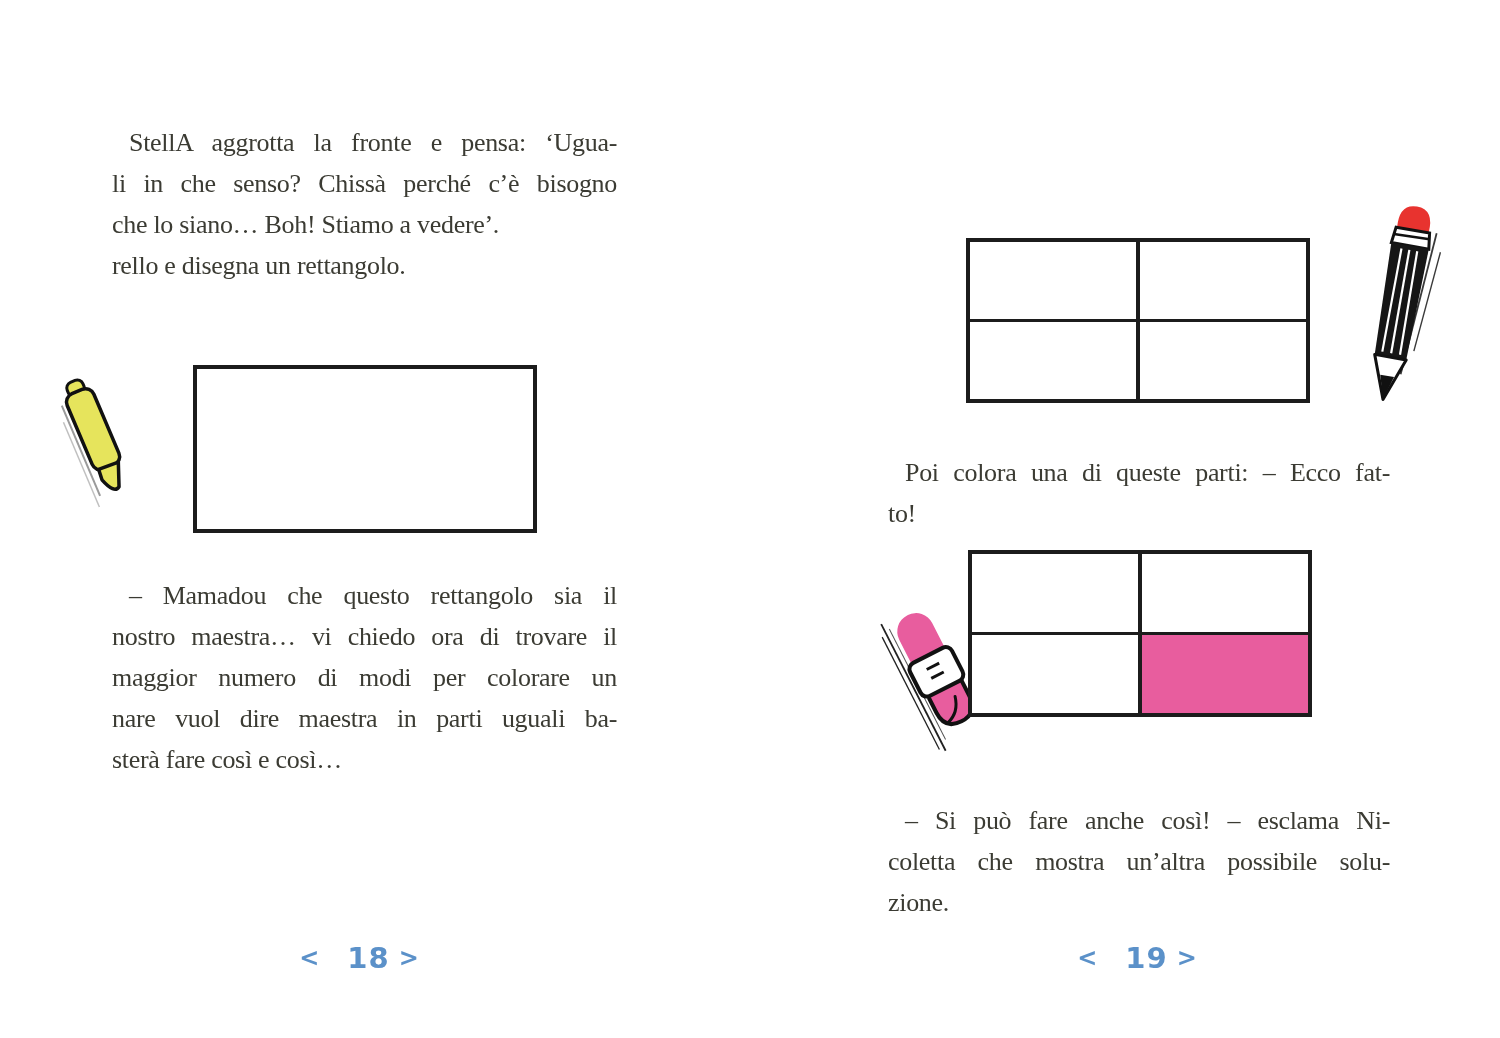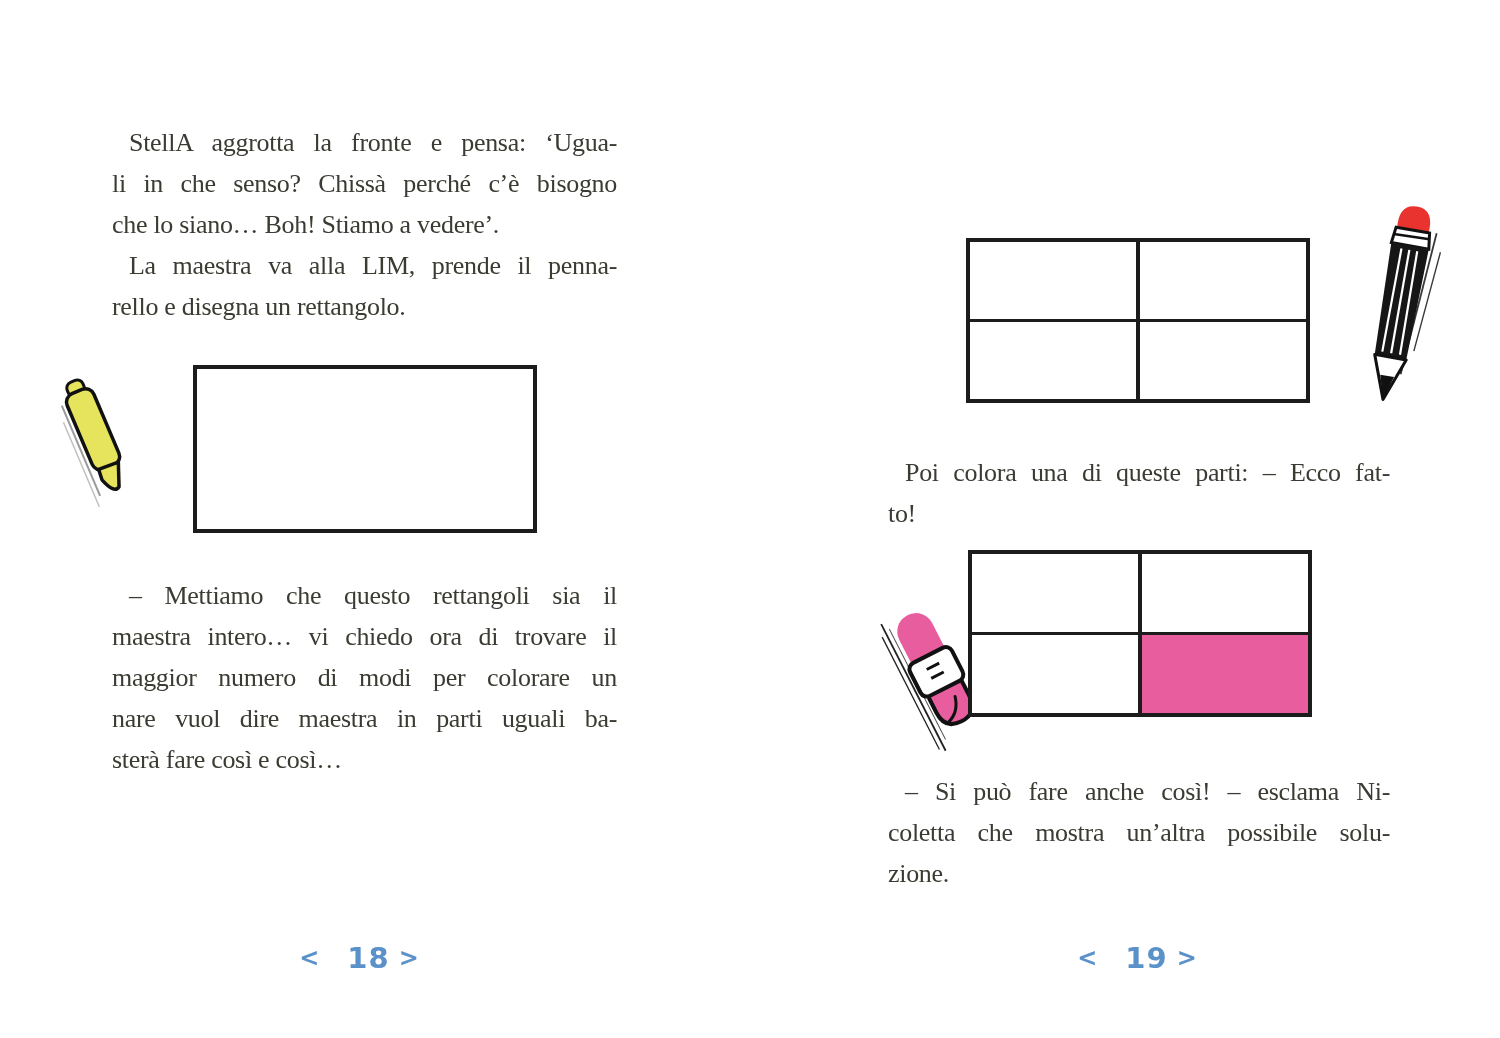--- a/index.html
+++ b/index.html
@@ -71,39 +71,38 @@
 <body>
 
 <div class="spread">
 
   <section class="page left">
 
     <div class="textblock" style="left:112px;top:122px;width:505px;">
       <div class="ln in">StellA aggrotta la fronte e pensa: ‘Ugua-</div>
       <div class="ln">li in che senso? Chissà perché c’è bisogno</div>
       <div class="ln end">che lo siano… Boh! Stiamo a vedere’.</div>
-      <div class="ln in">La maestra va alla LIM, prende il penna-</div>
       <div class="ln end">rello e disegna un rettangolo.</div>
     </div>
 
     <svg class="illu" style="left:45px;top:372px;" width="110" height="150" viewBox="0 0 110 150">
       <g transform="rotate(-23 55 75)">
         <line x1="36" y1="22" x2="36" y2="120" stroke="#9a9a9a" stroke-width="2"></line>
         <line x1="31" y1="38" x2="31" y2="130" stroke="#c0c0c0" stroke-width="1.5"></line>
         <rect x="47" y="4" width="17" height="15" rx="6" fill="var(--yellow,#e6e45c)" stroke="#111" stroke-width="3"></rect>
         <rect x="41" y="15" width="29" height="82" rx="9" fill="var(--yellow,#e6e45c)" stroke="#111" stroke-width="3.5"></rect>
         <path d="M45 95 L44 106 Q50 124 57 119 L66 96 Z" fill="var(--yellow,#e6e45c)" stroke="#111" stroke-width="3.5" stroke-linejoin="round"></path>
       </g>
     </svg>
 
     <div class="rect-plain" style="left:193px;top:365px;width:344px;height:168px;"></div>
 
     <div class="textblock" style="left:112px;top:575px;width:505px;">
-      <div class="ln in">– Mettiamo che questo rettangoli sia il</div>
-      <div class="ln">maestra intero… vi chiedo ora di trovare il</div>
+      <div class="ln in">– Mamadou che questo rettangolo sia il</div>
+      <div class="ln">nostro maestra… vi chiedo ora di trovare il</div>
       <div class="ln">maggior numero di modi per colorare un</div>
       <div class="ln">nare vuol dire maestra in parti uguali ba-</div>
       <div class="ln end">sterà fare così e così…</div>
     </div>
 
     <div class="pagenum" style="left:294px;">
       <span class="chev">&lt;</span>
       <span class="num">18</span>
       <span class="chev">&gt;</span>
     </div>
@@ -151,21 +150,21 @@
         <line x1="61" y1="79" x2="75" y2="79" stroke="#111" stroke-width="3"></line>
       </g>
     </svg>
 
     <div class="grid-rect" style="left:218px;top:550px;width:344px;height:167px;">
       <div class="cell-pink"></div>
       <div class="v-div"></div>
       <div class="h-div"></div>
     </div>
 
-    <div class="textblock" style="left:138px;top:771px;width:502px;">
+    <div class="textblock" style="left:138px;top:800px;width:502px;">
       <div class="ln in">– Si può fare anche così! – esclama Ni-</div>
       <div class="ln">coletta che mostra un’altra possibile solu-</div>
       <div class="ln end">zione.</div>
     </div>
 
     <div class="pagenum" style="left:322px;">
       <span class="chev">&lt;</span>
       <span class="num">19</span>
       <span class="chev">&gt;</span>
     </div>

